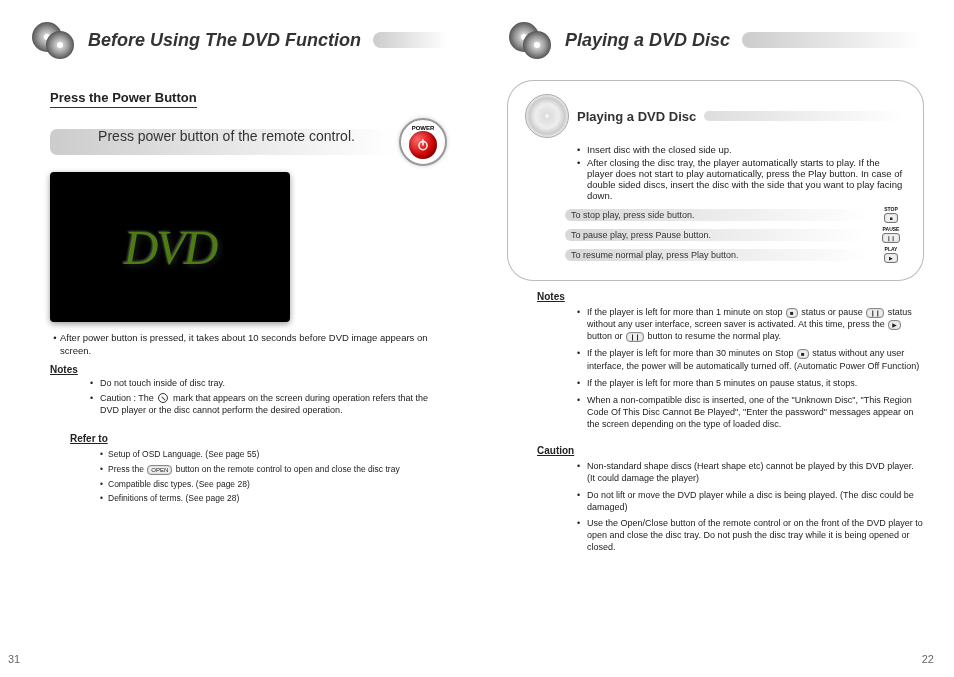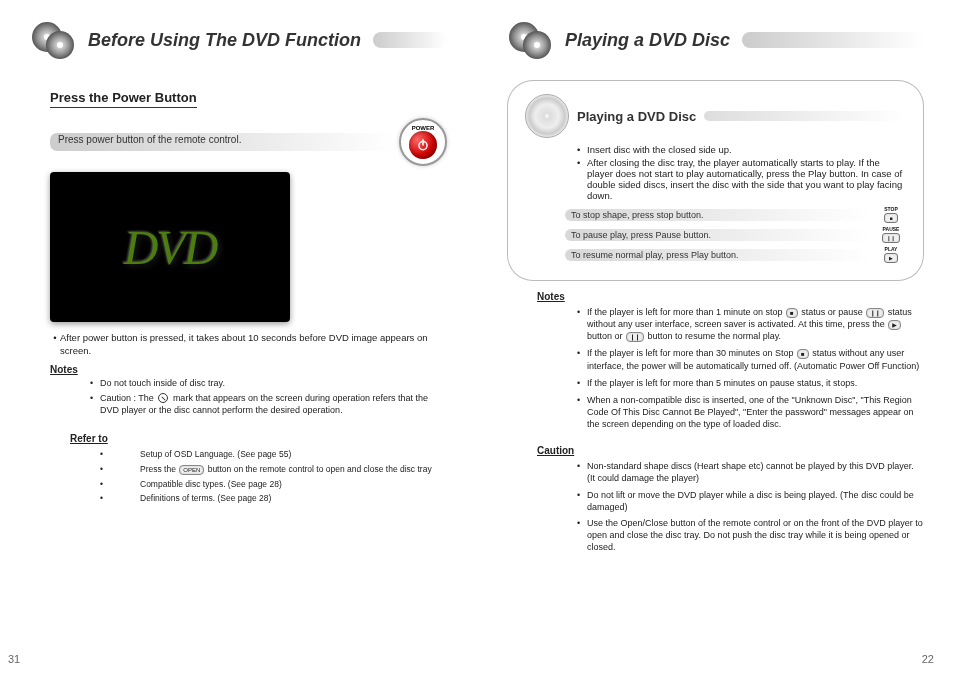--- a/index.html
+++ b/index.html
@@ -7,21 +7,21 @@
   .page { display: flex; width: 954px; height: 677px; }
   .col { width: 477px; padding: 20px 30px 20px 30px; position: relative; }
   .topbar { display: flex; align-items: center; margin-bottom: 10px; }
   .discicon { width: 50px; height: 40px; margin-right: 8px; flex-shrink:0; }
   .topbar h1 { font-size: 18px; font-style: italic; color: #333; font-weight: bold; white-space: nowrap; }
   .graybar { height: 16px; background: linear-gradient(to right,#ccc, #fff); flex: 1; margin-left: 12px; border-radius: 8px; }
   .pagecorner-left { position: absolute; bottom: 12px; left: 8px; font-size: 11px; color: #666;}
   .pagecorner-right { position: absolute; bottom: 12px; right: 20px; font-size: 11px; color: #666;}
   h2.sub { font-size: 13px; font-weight: bold; border-bottom: 1px solid #333; display: inline-block; padding-bottom: 2px; margin: 20px 0 10px 20px; }
   .pressline { display:flex; align-items:center; margin-left:20px; }
-  .presstext { flex:1; height:18px; background: linear-gradient(to right,#ccc,#fff); border-radius:7px; font-size:10px; line-height:14px; padding-left:8px; color:#333; }
+  .presstext { flex:1; height:26px; background: linear-gradient(to right,#ccc,#fff); border-radius:7px; font-size:14px; line-height:14px; padding-left:8px; color:#333;text-align:center; }
   .powerbtn { width:48px; height:48px; border-radius:50%; background:#fff; border:2px solid #999; display:flex; flex-direction:column; align-items:center; justify-content:center; margin-left:4px; box-shadow:0 0 4px rgba(0,0,0,.2); }
   .powerbtn .lbl { font-size:6px; font-weight:bold; color:#000; }
   .powerbtn .dot { width:28px; height:28px; border-radius:50%; background: radial-gradient(circle at 30% 30%, #ff6666, #cc0000 60%, #660000); display:flex; align-items:center; justify-content:center; box-shadow: inset 0 0 4px rgba(0,0,0,.4);}
   .powerbtn .dot svg { width:14px; height:14px; }
   .dvdframe { width:240px; height:150px; background:#000; border-radius:4px; margin:6px 0 10px 20px; display:flex; align-items:center; justify-content:center; box-shadow:0 2px 6px rgba(0,0,0,.4);}
   .dvdlogo { font-family: "Times New Roman", serif; font-style:italic; font-size:48px; color:#4d7c0f; text-shadow: 2px 2px 6px #222, -1px -1px 2px #555; letter-spacing:-2px;}
   .bulleted { margin-left:20px; font-size:9.5px; line-height:1.35; }
   .bulleted .row { display:flex; }
   .bulleted .dot { width:10px; text-align:center; }
   .bulleted .txt { flex:1; }
@@ -29,21 +29,21 @@
   .notes { margin-left:60px; font-size:9px; line-height:1.35; }
   .notes .row { display:flex; margin-bottom:3px;}
   .notes .dot { width:10px; }
   .notes .txt { flex:1; }
   .inlineico { display:inline-block; vertical-align:middle; width:10px; height:10px; border:1px solid #333; border-radius:50%; position:relative; margin:0 2px;}
   .inlineico::after { content:""; position:absolute; left:2px; top:4px; width:5px; height:1px; background:#333; transform:rotate(45deg);}
   .referlbl { font-size:10px; font-weight:bold; text-decoration:underline; margin:14px 0 4px 40px; display:inline-block;}
   .refer { margin-left:70px; font-size:8.5px; line-height:1.5;}
   .refer .row { display:flex; margin-bottom:2px;}
   .refer .d { width:8px;}
-  .refer .t { flex:1;margin-left:32px; }
+  .refer .t { flex:1; }
   .tinybtn { display:inline-block; vertical-align:middle; font-size:6px; padding:1px 3px; background:#eee; border:1px solid #888; border-radius:4px; margin:0 1px; box-shadow: inset 0 0 2px rgba(0,0,0,.2); line-height:1;}
 
   
   .playbox { border-radius:26px; background:#fff; margin:20px 0 10px 0; padding:14px 18px 14px 18px; position:relative; box-shadow: inset 0 0 0 1px #bbb; }
   .playbox .hdr { display:flex; align-items:center; margin-bottom:6px;}
   .cdico { width:44px; height:44px; border-radius:50%; background: radial-gradient(circle,#fff 0%, #ddd 10%, #eee 40%, #ccc 60%, #fff 80%); border:1px solid #aaa; margin-right:8px; flex-shrink:0;}
   .playbox h3 { font-size:13px; font-weight:bold; color:#333; margin-right:8px; white-space:nowrap;}
   .playbox .fade { flex:1; height:10px; background:linear-gradient(to right,#ddd,#fff); border-radius:5px;}
   .pbrow { font-size:9.5px; margin-left:52px; display:flex; margin-bottom:2px;}
   .pbrow .d { width:10px;}
@@ -182,21 +182,21 @@
           <span class="d">•</span>
           <span class="t">Insert disc with the closed side up.</span>
         </div>
       <div class="pbrow">
           <span class="d">•</span>
           <span class="t">After closing the disc tray, the player automatically starts to play. If the player does not start to play automatically, press the Play button. In case of double sided discs, insert the disc with the side that you want to play facing down.</span>
         </div>
 
       <div class="ctrlrow">
         <div class="ctrlitem">
-          <div class="bar">To stop shape, press stop button.</div>
+          <div class="bar">To stop play, press side button.</div>
           <div class="bstack">
               <span class="bl">STOP</span>
               <span class="bb">■</span>
             </div>
         </div>
         <div class="ctrlitem">
           <div class="bar">To pause play, press Pause button.</div>
           <div class="bstack">
               <span class="bl">PAUSE</span>
               <span class="bb">❙❙</span>

